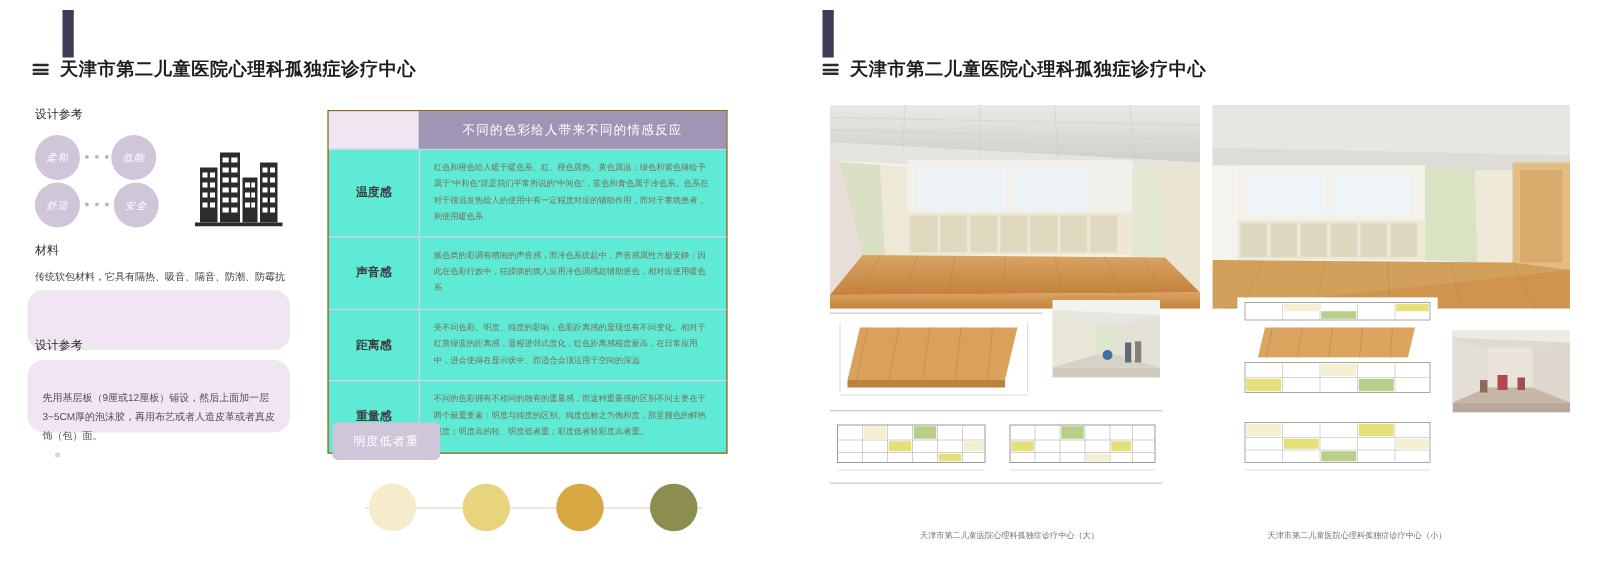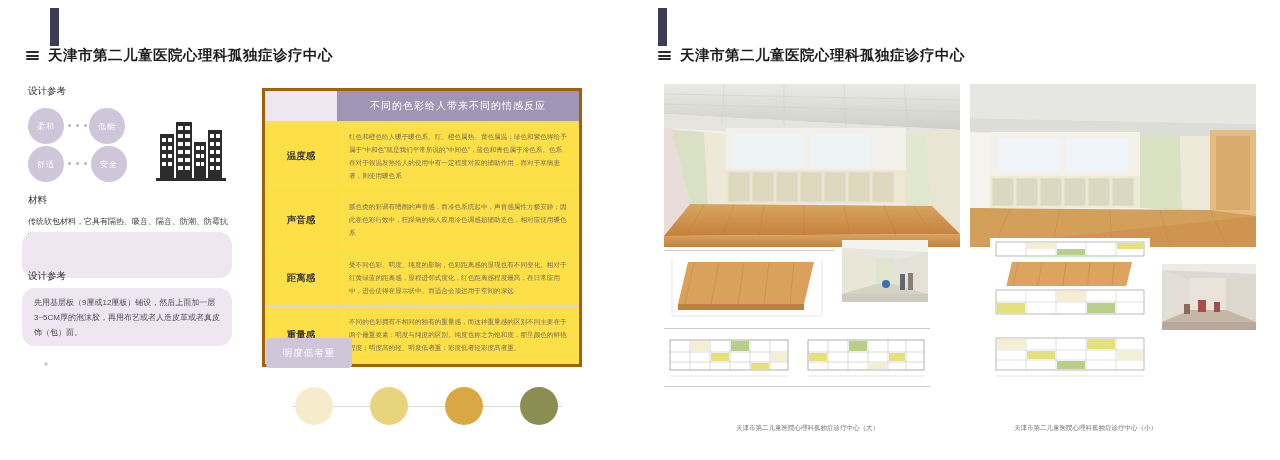--- a/index.html
+++ b/index.html
@@ -18,33 +18,33 @@
   .accent-bar{position:absolute;width:9px;height:38px;background:#3d3b55;}
   .hdr{position:absolute;display:flex;align-items:center;gap:9px;}
   .hdr .burger{display:flex;flex-direction:column;justify-content:space-between;width:13px;height:9px;}
   .hdr .burger i{display:block;height:2px;background:#2b2b2b;border-radius:1px;}
   .hdr .title{font-size:14.5px;font-weight:bold;color:#1d1d1d;letter-spacing:.5px;white-space:nowrap;}
 
   
   .sec-label{position:absolute;font-size:9.5px;color:#2b2b2b;font-weight:normal;}
 
   
-  .bubble{position:absolute;border-radius:50%;background:#cfc6da;display:flex;align-items:center;justify-content:center;color:#fff;font-size:8px;letter-spacing:1px;}
+  .bubble{position:absolute;border-radius:50%;background:#cfc6da;display:flex;align-items:center;justify-content:center;color:#fff;font-size:8px;letter-spacing:1px;font-style:italic;}
   .dots{position:absolute;display:flex;gap:5px;align-items:center;}
   .dots span{width:3px;height:3px;border-radius:50%;background:#b9aecb;display:block;}
 
   
   .bldg{position:absolute;}
 
   
-  .card{position:absolute;background:#efe6f1;border-radius:13px;color:#54485c;font-size:8px;line-height:1.85;padding:8px 12px;box-sizing:border-box;}
+  .card{position:absolute;background:#efe6f1;border-radius:13px;color:#54485c;font-size:8px;line-height:1.85;padding:24px 12px;box-sizing:border-box;}
   .card.plain{background:transparent;color:#3b3b3b;padding:0;font-size:8px;line-height:1.9;}
 
   
-  .tbl{position:absolute;left:262px;top:88px;width:320px;border:3px solid #a16207;box-sizing:border-box;background:#fde047;}
+  .tbl{position:absolute;left:262px;top:88px;width:320px;border:1px solid #a16207;box-sizing:border-box;background:#5eead4;}
   .tbl .thead{display:flex;height:30px;}
   .tbl .thead .c1{width:72px;background:#efe6f1;}
   .tbl .thead .c2{flex:1;background:#a195b5;color:#fff;font-size:10px;display:flex;align-items:center;justify-content:center;letter-spacing:1px;}
   .trow{display:flex;border-top:1px solid #d8d2de;}
   .trow .k{width:72px;display:flex;align-items:center;justify-content:center;font-size:9.5px;color:#3c3c3c;font-weight:bold;}
   .trow .v{flex:1;border-left:1px solid #d8d2de;padding:9px 11px;font-size:6.6px;line-height:1.95;color:#7a6d57;box-sizing:border-box;}
 
   
   .pal-btn{position:absolute;left:266px;top:338px;width:86px;height:30px;background:#cfc6da;border-radius:4px;color:#fff;font-size:9.5px;display:flex;align-items:center;justify-content:center;letter-spacing:1px;}
   .pal-line{position:absolute;left:292px;top:406px;width:270px;height:1px;background:#e0d9c9;}

